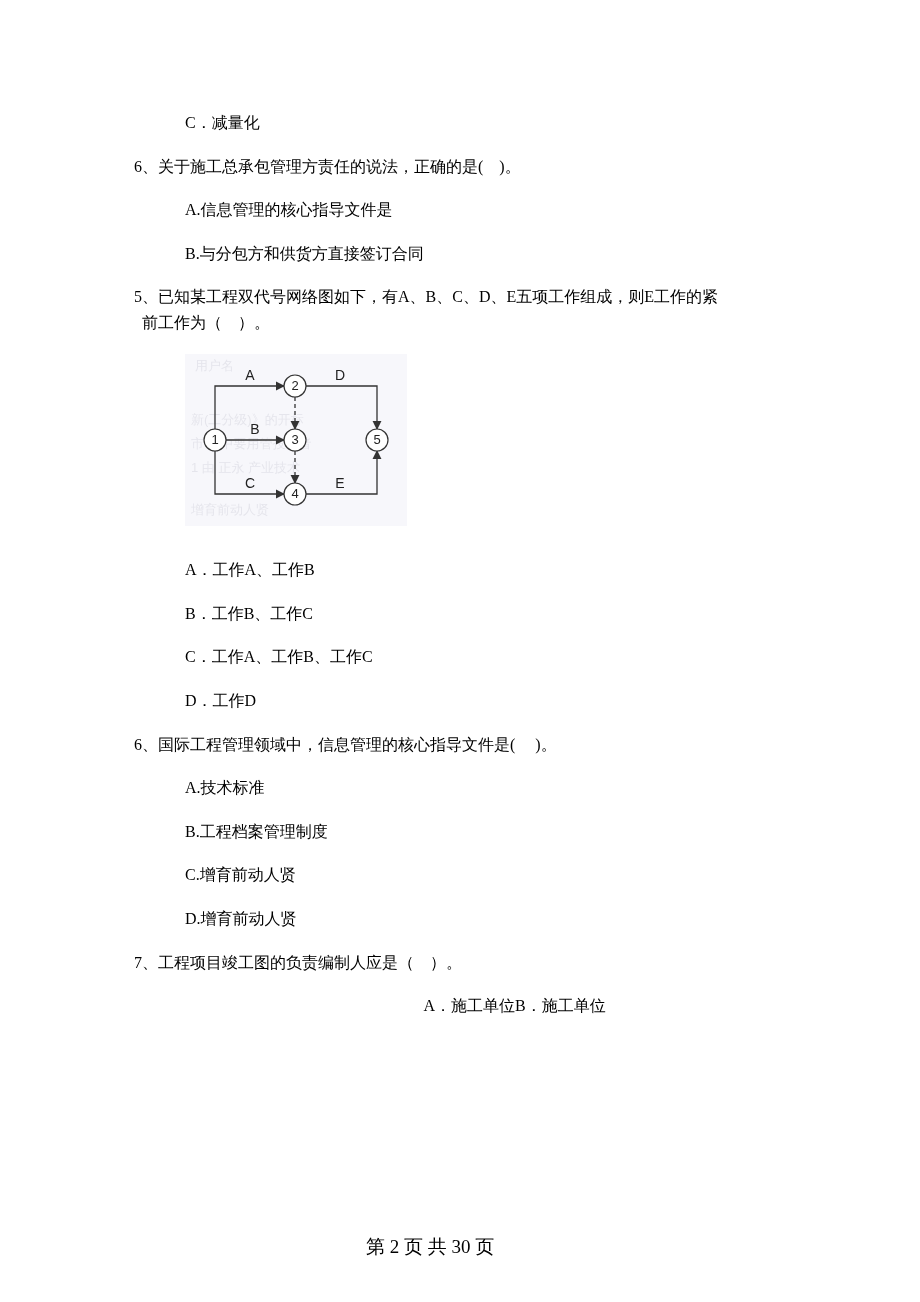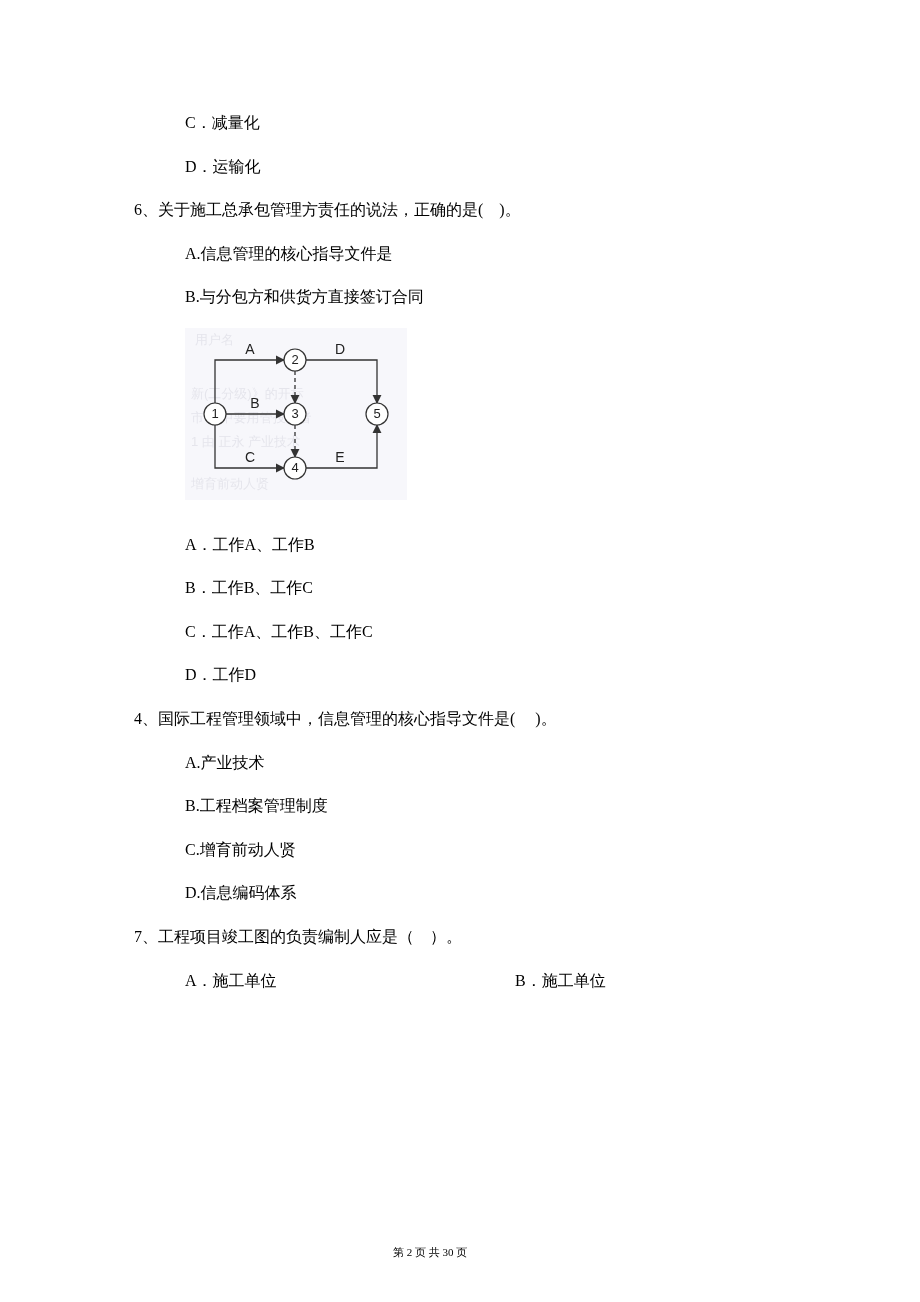--- a/index.html
+++ b/index.html
@@ -32,54 +32,54 @@
   }
   .q-row.indent-hang {
     text-indent: -0.5em;
     padding-left: calc(4px + 0.5em);
   }
   .opt-2col {
     padding-left: 55px;
     display: flex;
     margin-bottom: 18px;
   }
-  .opt-2col .col-a { width: 330px; }
+  .opt-2col .col-a { width: 330px; text-align: right; }
   .opt-2col .col-b { flex: 1; }
   .diagram-wrap {
     padding-left: 55px;
     margin: 14px 0 24px 0;
   }
   .footer {
     position: absolute;
     bottom: 40px;
     left: 0;
     width: 100%;
     text-align: center;
-    font-size: 11px;
+    font-size: 19px;
   }
   svg .node-circle { fill: #fff; stroke: #333; stroke-width: 1.2; }
   svg .node-text   { font-family: sans-serif; font-size: 13px; fill: #222; text-anchor: middle; dominant-baseline: middle; }
   svg .edge-line   { stroke: #333; stroke-width: 1.3; fill: none; }
   svg .edge-dash   { stroke: #333; stroke-width: 1.3; stroke-dasharray: 4 3; fill: none; }
   svg .edge-label  { font-family: sans-serif; font-size: 14px; fill: #222; text-anchor: middle; }
   svg .wm          { fill: #e4e4eb; font-family: sans-serif; font-size: 13px; opacity: 0.9; }
   svg .bg          { fill: #f7f7fb; }
 </style>
 </head>
 <body>
 
 <div class="page">
 
   <div class="opt-row">C．减量化</div>
-  <div class="opt-row">D．运输化</div>
 
   <div class="q-row">6、关于施工总承包管理方责任的说法，正确的是(　)。</div>
   <div class="opt-row">A.信息管理的核心指导文件是</div>
   <div class="opt-row">B.与分包方和供货方直接签订合同</div>
 
+  <div class="q-row indent-hang">5、已知某工程双代号网络图如下，有A、B、C、D、E五项工作组成，则E工作的紧前工作为（　）。</div>
 
   <div class="diagram-wrap">
     <svg width="222" height="172" viewBox="0 0 222 172">
 
       <rect class="bg" x="0" y="0" width="222" height="172"></rect>
       <text class="wm" x="10" y="16">用户名</text>
       <text class="wm" x="6" y="70">新(工分级)》的开标</text>
       <text class="wm" x="6" y="94">市 正中要用管投资者</text>
       <text class="wm" x="6" y="118">1 由 正永 产业技术</text>
       <text class="wm" x="6" y="160">增育前动人贤</text>
@@ -124,25 +124,25 @@
       <circle class="node-circle" cx="192" cy="86" r="11"></circle>
       <text class="node-text" x="192" y="87">5</text>
     </svg>
   </div>
 
   <div class="opt-row">A．工作A、工作B</div>
   <div class="opt-row">B．工作B、工作C</div>
   <div class="opt-row">C．工作A、工作B、工作C</div>
   <div class="opt-row">D．工作D</div>
 
-  <div class="q-row">4、国际工程管理领域中，信息管理的核心指导文件是(　 )。</div>
-  <div class="opt-row">A.产业技术</div>
+  <div class="q-row">6、国际工程管理领域中，信息管理的核心指导文件是(　 )。</div>
+  <div class="opt-row">A.技术标准</div>
   <div class="opt-row">B.工程档案管理制度</div>
   <div class="opt-row">C.增育前动人贤</div>
-  <div class="opt-row">D.信息编码体系</div>
+  <div class="opt-row">D.增育前动人贤</div>
 
   <div class="q-row">7、工程项目竣工图的负责编制人应是（　）。</div>
   <div class="opt-2col">
     <span class="col-a">A．施工单位</span>
     <span class="col-b">B．施工单位</span>
   </div>
 
   <div class="footer">第 2 页 共 30 页</div>
 </div>
 

